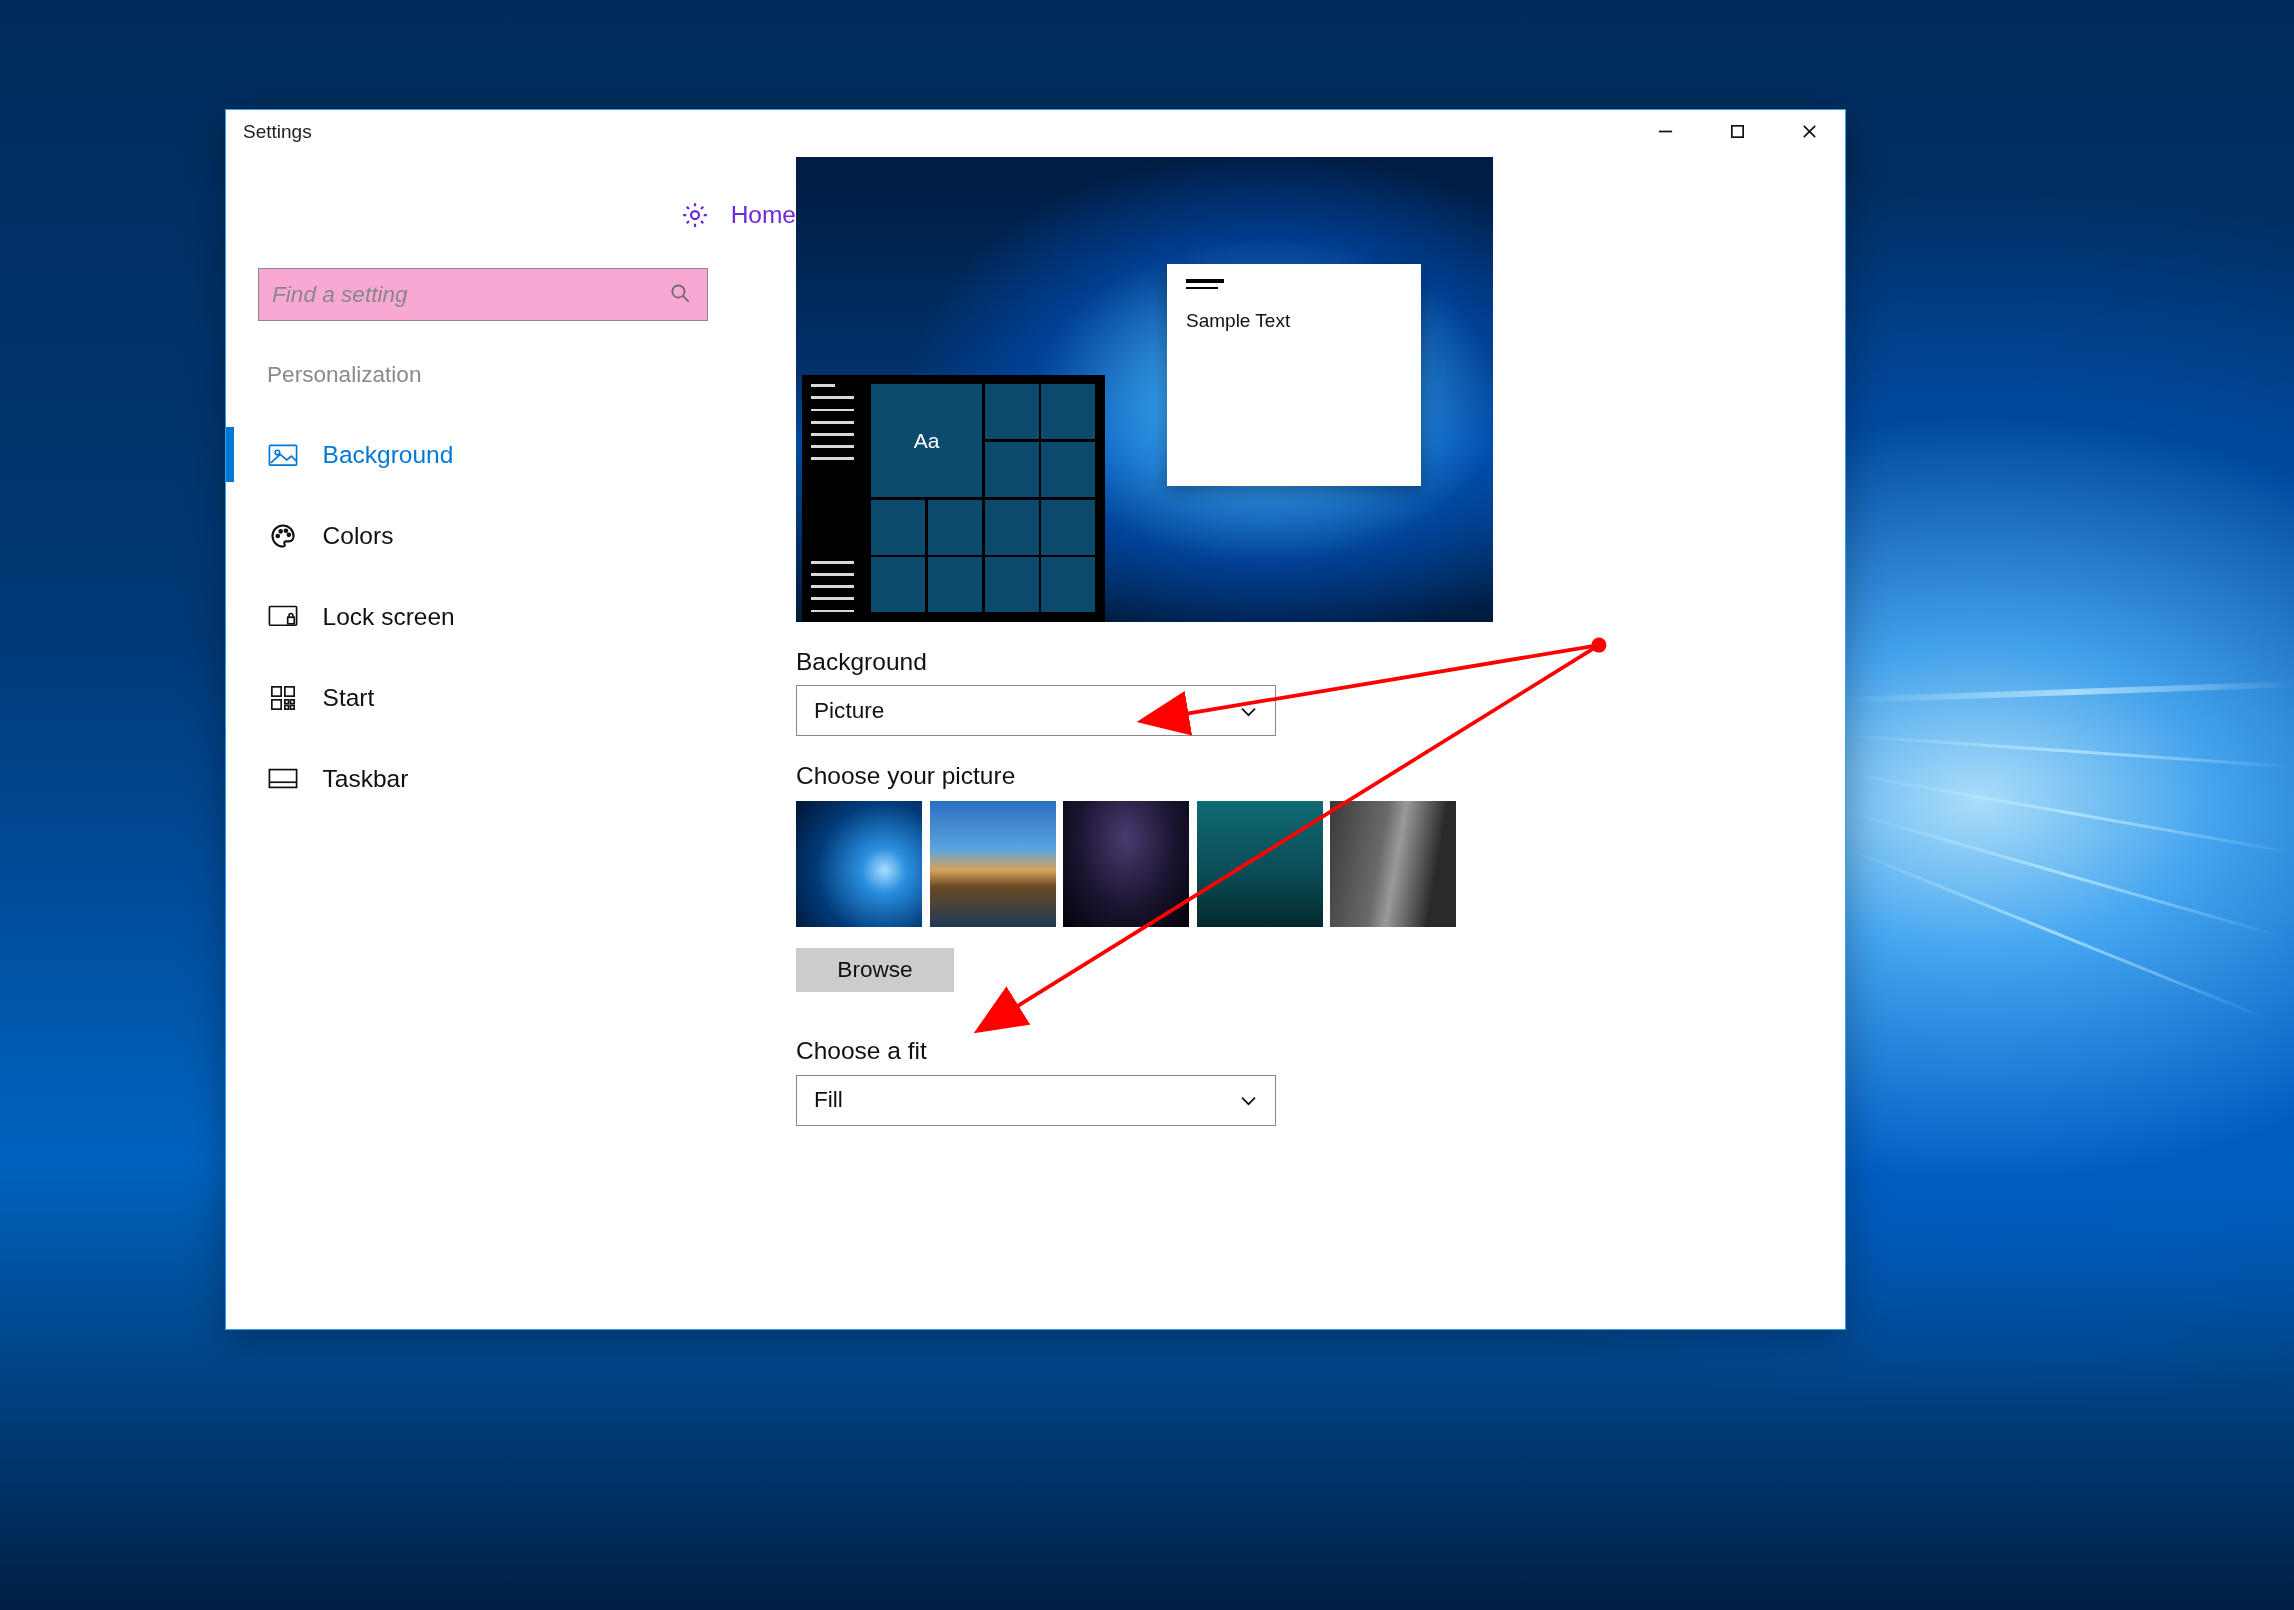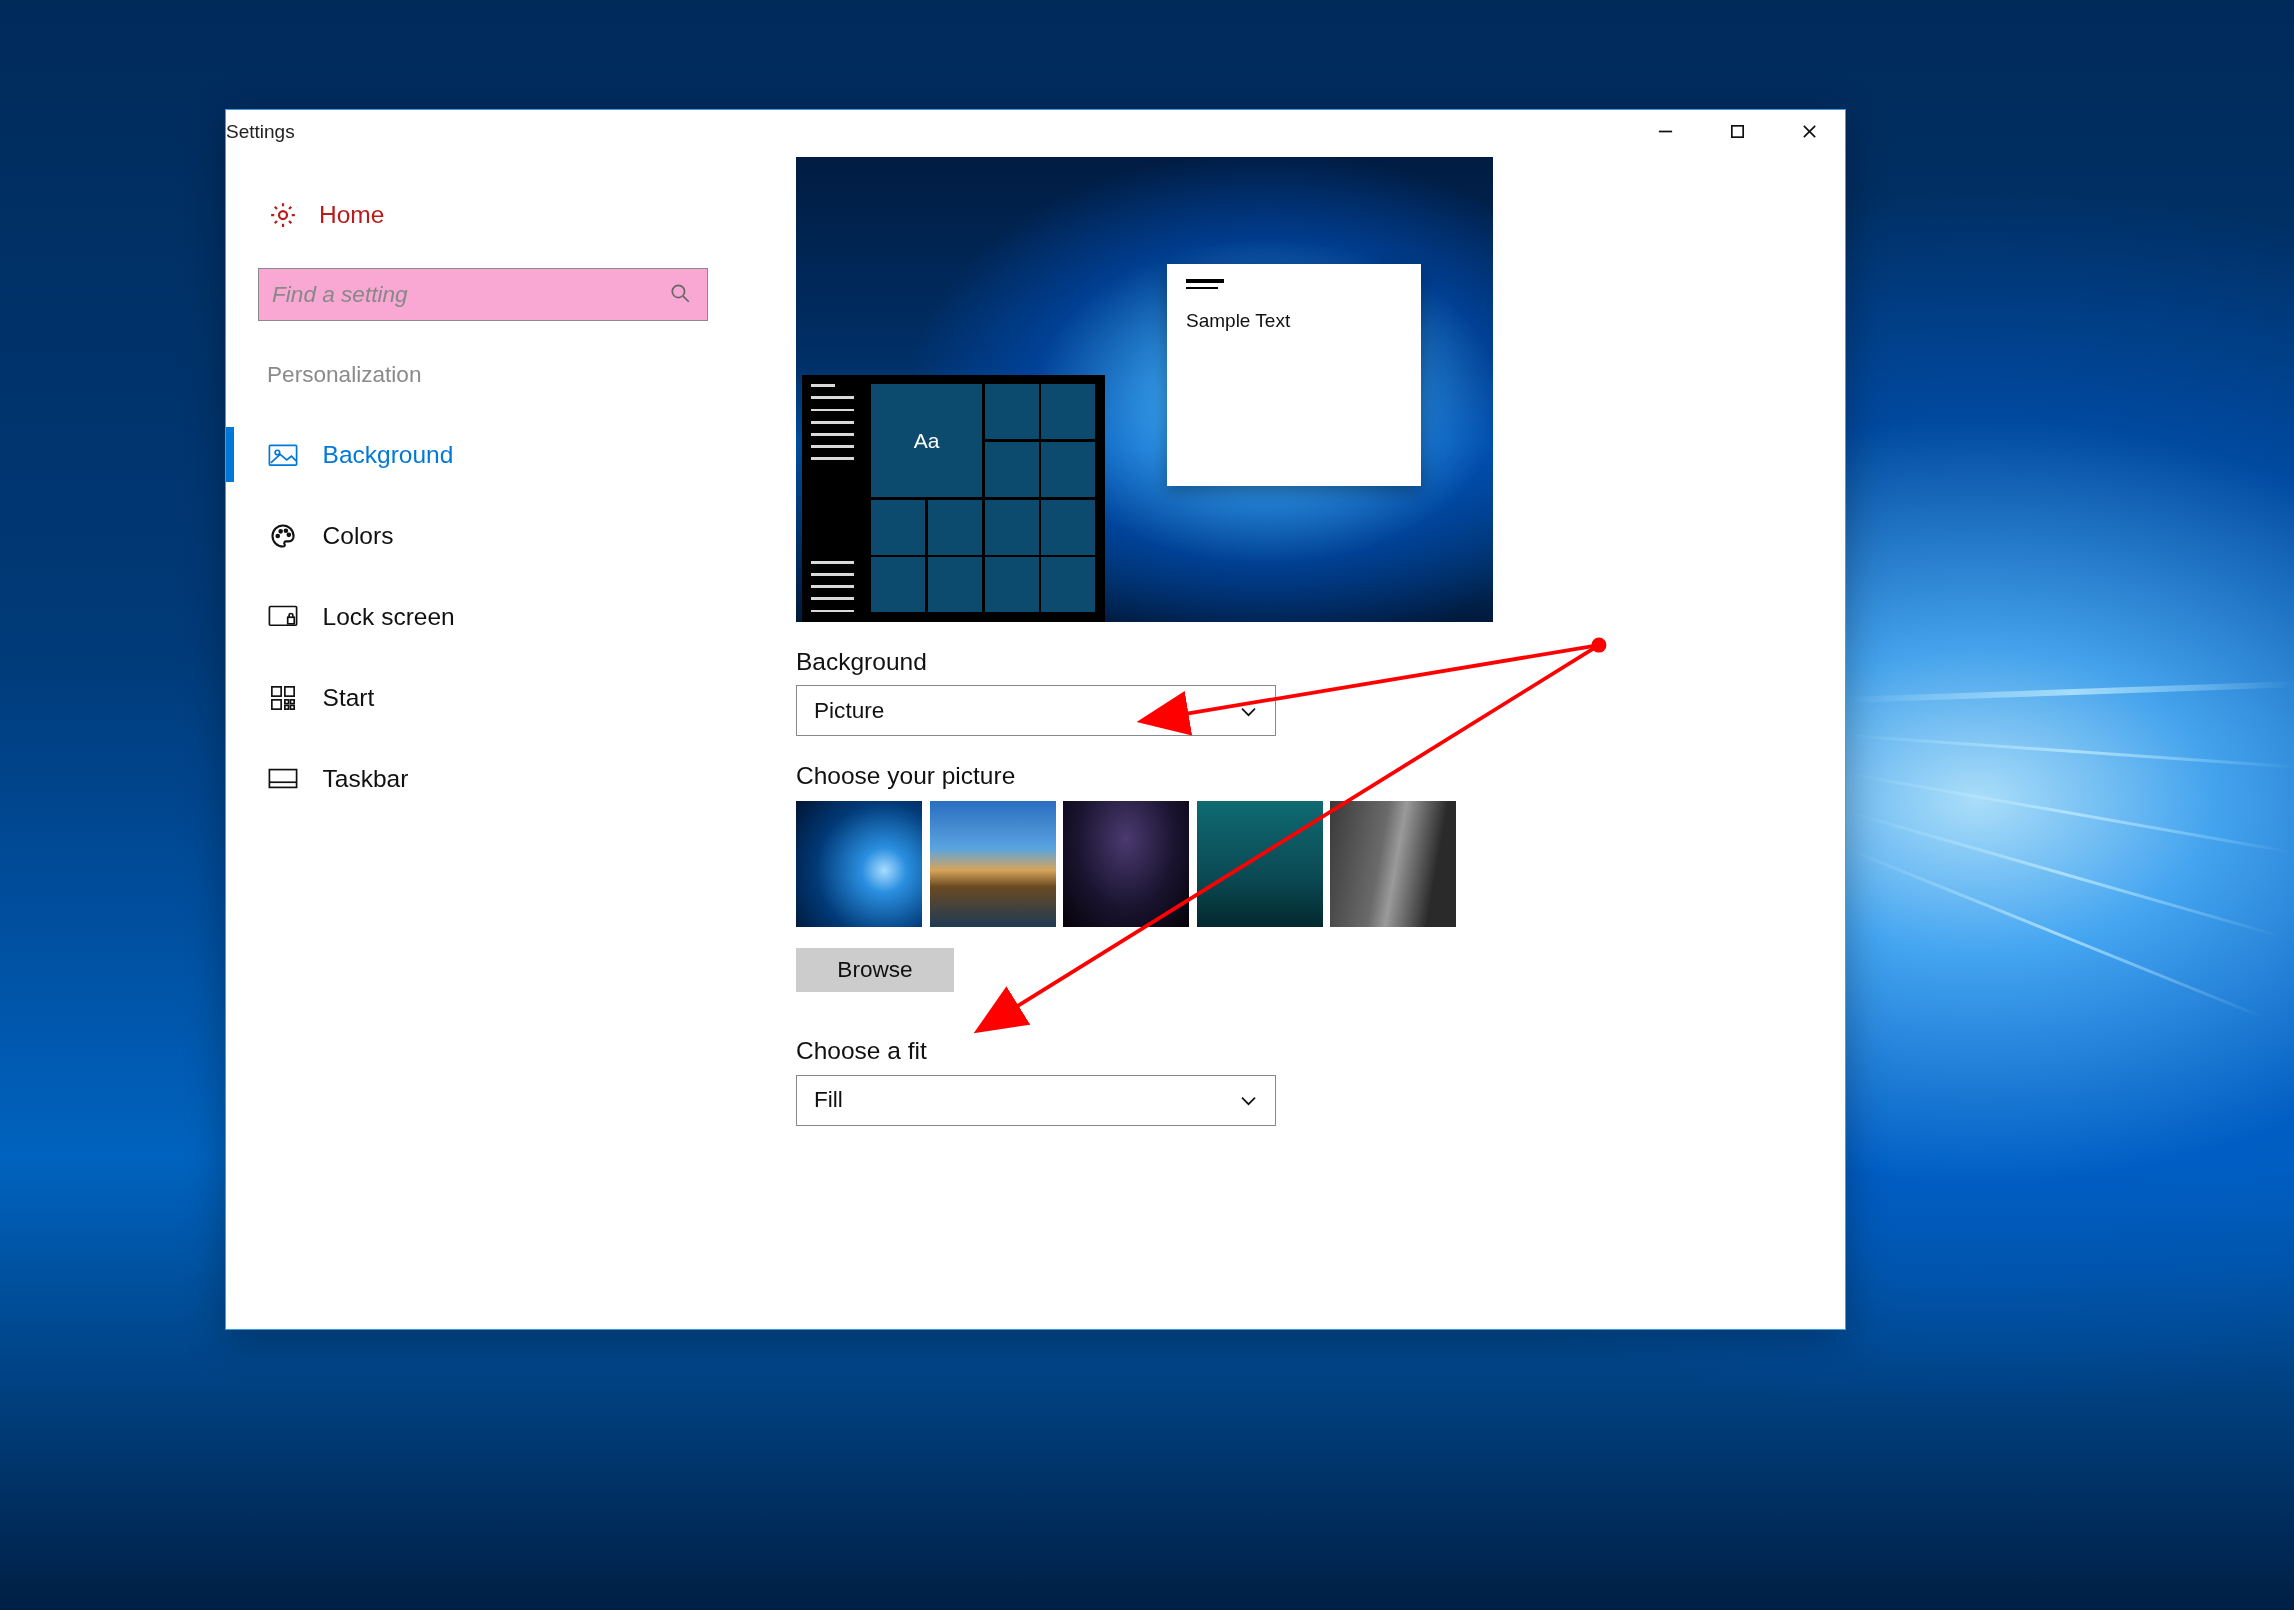--- a/index.html
+++ b/index.html
@@ -39,20 +39,21 @@
     background: #ffffff;
     border: 0.9px solid #3aa0e8;
     box-shadow: 0 9.4px 38px rgba(0,0,0,0.30);
     display: flex;
     flex-direction: column;
   }
   .titlebar {
     height: 43px;
     display: flex;
     align-items: center;
+    padding-left: 17px;
     font-size: 19px;
     color: #222;
   }
   .win-controls {
     margin-left: auto;
     display: flex;
     height: 100%;
   }
   .win-btn {
     width: 72px;
@@ -76,22 +77,23 @@
     width: 570px;
     padding: 26px 0 0 0;
     position: relative;
   }
   .home-row {
     display: flex;
     align-items: center;
     gap: 19px;
     padding: 19px 0 21px 40px;
     font-size: 24.5px;
-    color: #b91c1c;
-    cursor: default;
+    color: #6d28d9;
+    cursor: default;
+    justify-content: flex-end;
   }
   .search-wrap {
     margin: 15px 0 26px 32px;
     width: 450px;
     height: 53px;
     border: 1.9px solid #8a8a8a;
     background: #f9a8d4;
     display: flex;
     align-items: center;
     padding: 0 15px 0 13px;

